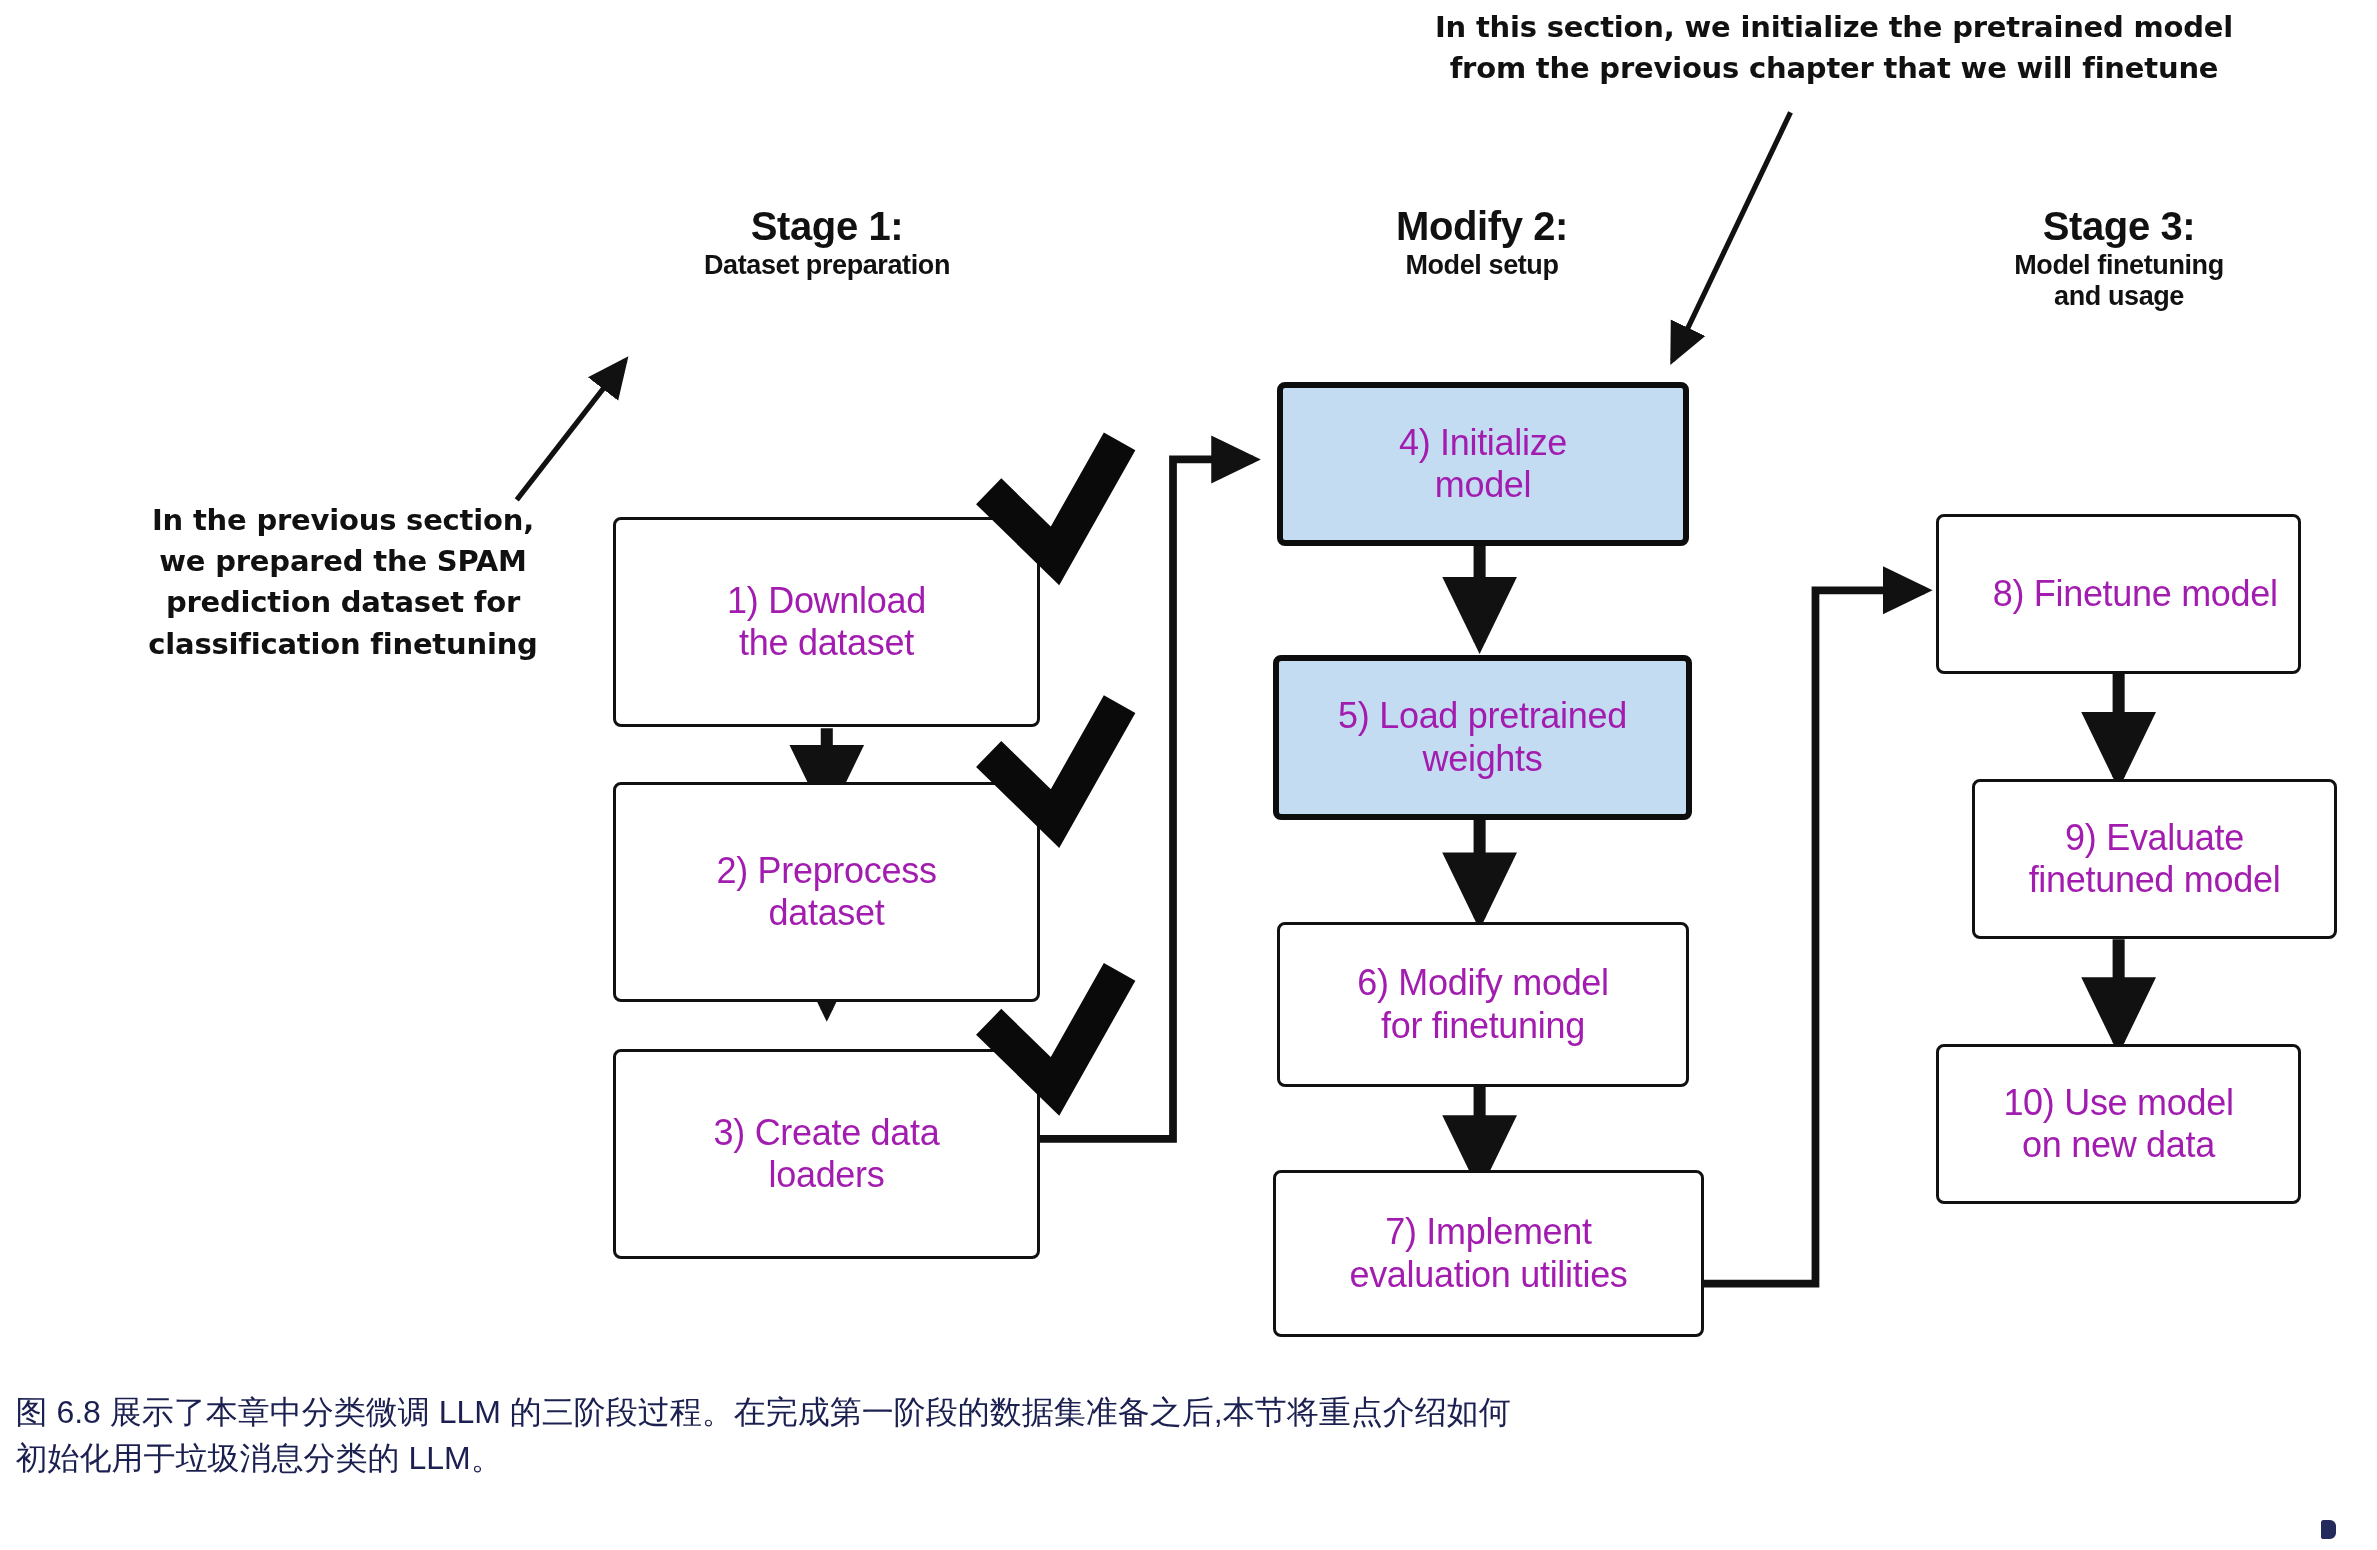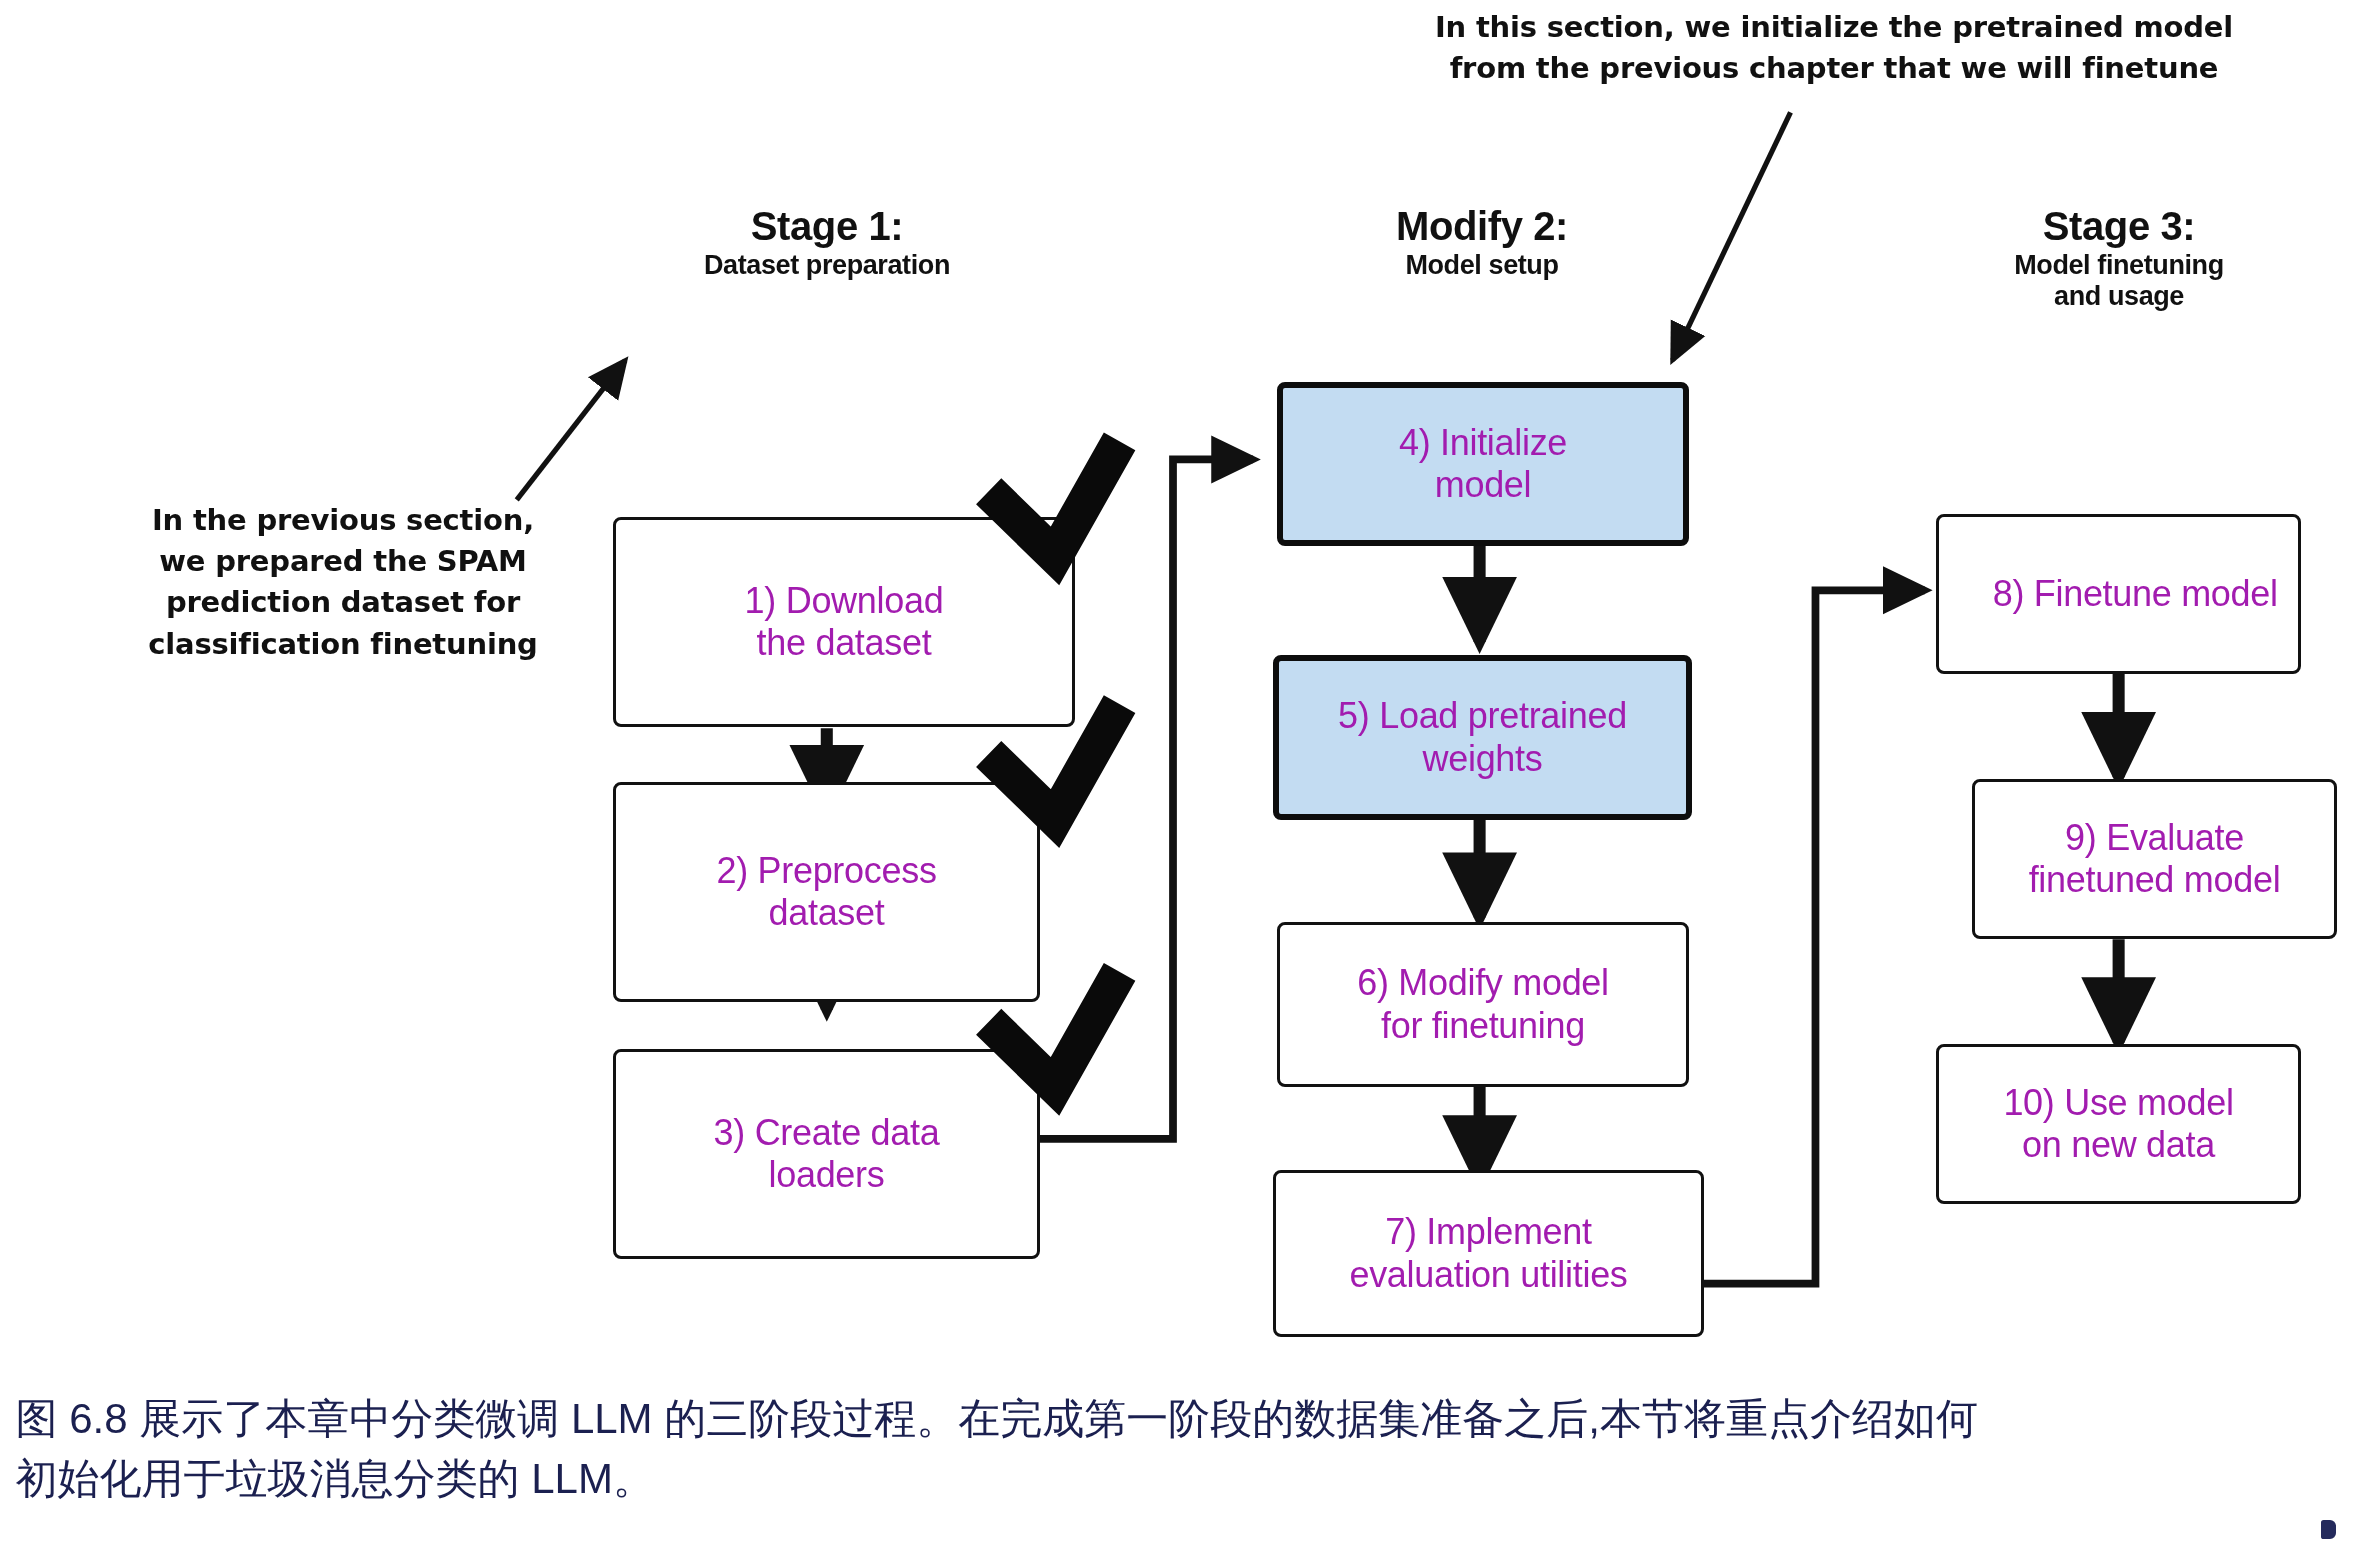--- a/index.html
+++ b/index.html
@@ -94,21 +94,21 @@
     pointer-events: none;
   }
 
   
   #caption {
     position: absolute;
     left: 15.5px;
     top: 1389px;
     width: 2326px;
     font-family: "Liberation Sans", sans-serif;
-    font-size: 42px;
+    font-size: 32px;
     line-height: 1.44;
     color: #1b2050;
     letter-spacing: 0px;
   }
   #caption .ln { display: block; white-space: pre; }
   #cursor-blob {
     position: absolute;
     left: 2321px;
     top: 1520px;
     width: 14.6px;
@@ -175,21 +175,21 @@
     <div class="t1">Modify 2:</div>
     <div class="t2">Model setup</div>
   </div>
 
   <div class="stage-head" style="left:1895px; top:202px; width:448px;">
     <div class="t1">Stage 3:</div>
     <div class="t2" style="white-space:pre-line;">Model finetuning
 and usage</div>
   </div>
 
-  <div class="box" style="left:613px; top:517px; width:462px; height:210px;">1) Download
+  <div class="box" style="left:613px; top:517px; width:427px; height:210px;">1) Download
 the dataset</div>
   <div class="box" style="left:613px; top:782px; width:427px; height:220px;">2) Preprocess
 dataset</div>
   <div class="box" style="left:613px; top:1049px; width:427px; height:210px;">3) Create data
 loaders</div>
 
   <div class="box hl" style="left:1277px; top:382px; width:412px; height:164px;">4) Initialize
 model</div>
   <div class="box hl" style="left:1273px; top:655px; width:419px; height:165px;">5) Load pretrained
 weights</div>

